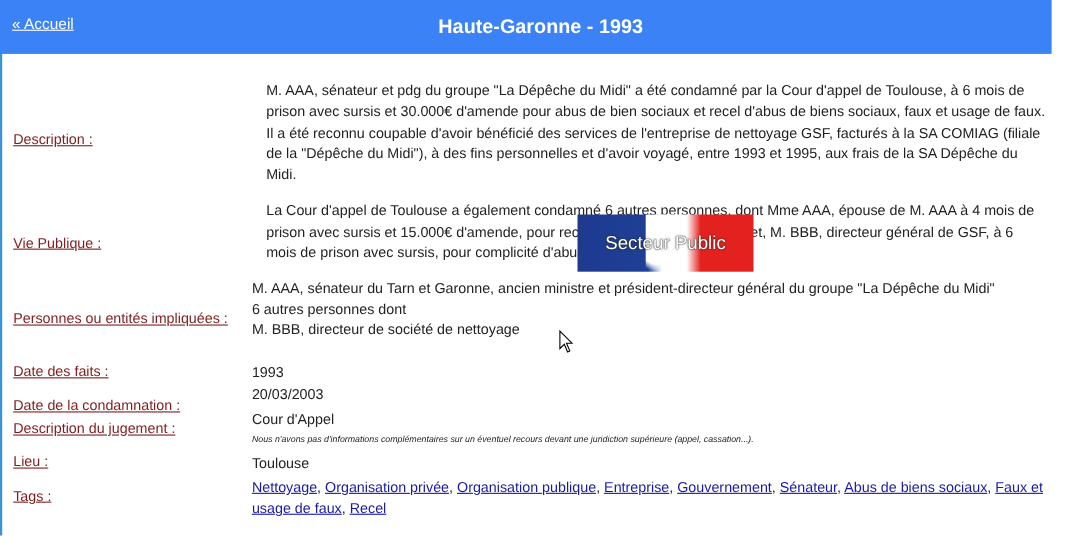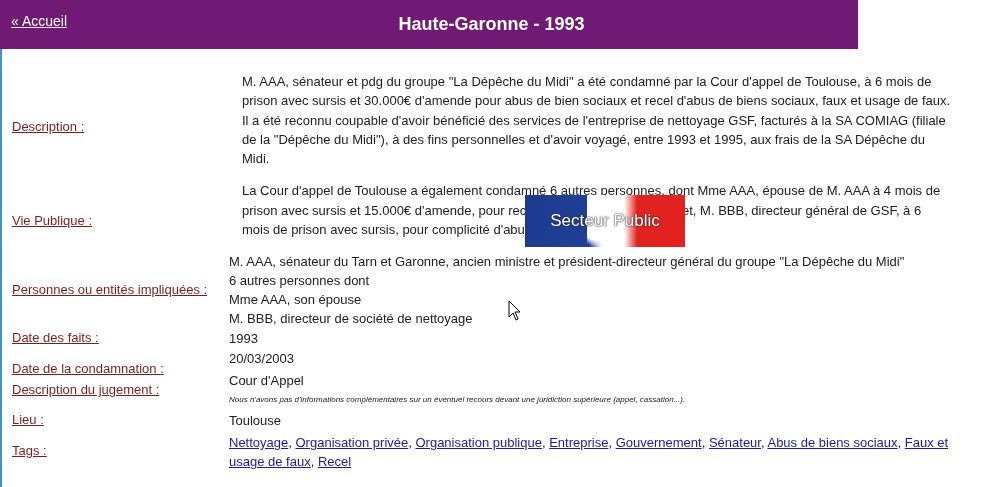--- a/index.html
+++ b/index.html
@@ -6,22 +6,22 @@
   body {
     width:983px; height:487px; overflow:hidden; background:#ffffff;
     font-family:"Liberation Sans", sans-serif; color:#222;
     position:relative;
   }
   .frame {
     position:absolute; left:0; top:0; width:983px; height:487px;
     border-left:2px solid #3a93d5; box-sizing:border-box;
   }
   .header {
-    position:absolute; left:0; top:0; width:858px; height:49px;
-    background:#701a75;
+    position:absolute; left:0; top:0; width:956px; height:49px;
+    background:#3b82f6;
   }
   .back-link {
     position:absolute; left:11px; top:13px; font-size:14px;
     color:#ffffff; text-decoration:underline; cursor:pointer;
   }
   .title {
     position:absolute; left:0; top:14px; width:983px; text-align:center;
     color:#ffffff; font-weight:bold; font-size:18px;
   }
   .label {
@@ -76,21 +76,20 @@
 <div class="label" style="top:213px;">Vie Publique :</div>
 <div class="logo">
   <div class="face"></div>
   <div class="logo-text">Secteur Public</div>
 </div>
 
 <div class="label" style="top:282px;">Personnes ou entités impliquées :</div>
 <div class="value persons">
   <div>M. AAA, sénateur du Tarn et Garonne, ancien ministre et président-directeur général du groupe "La Dépêche du Midi"</div>
   <div>6 autres personnes dont</div>
-  <div>Mme AAA, son épouse</div>
   <div>M. BBB, directeur de société de nettoyage</div>
 </div>
 
 <div class="label" style="top:330px;">Date des faits :</div>
 <div class="value" style="top:329px;">1993</div>
 
 <div class="label" style="top:361px;">Date de la condamnation :</div>
 <div class="value" style="top:349px;">20/03/2003</div>
 
 <div class="label" style="top:382px;">Description du jugement :</div>

